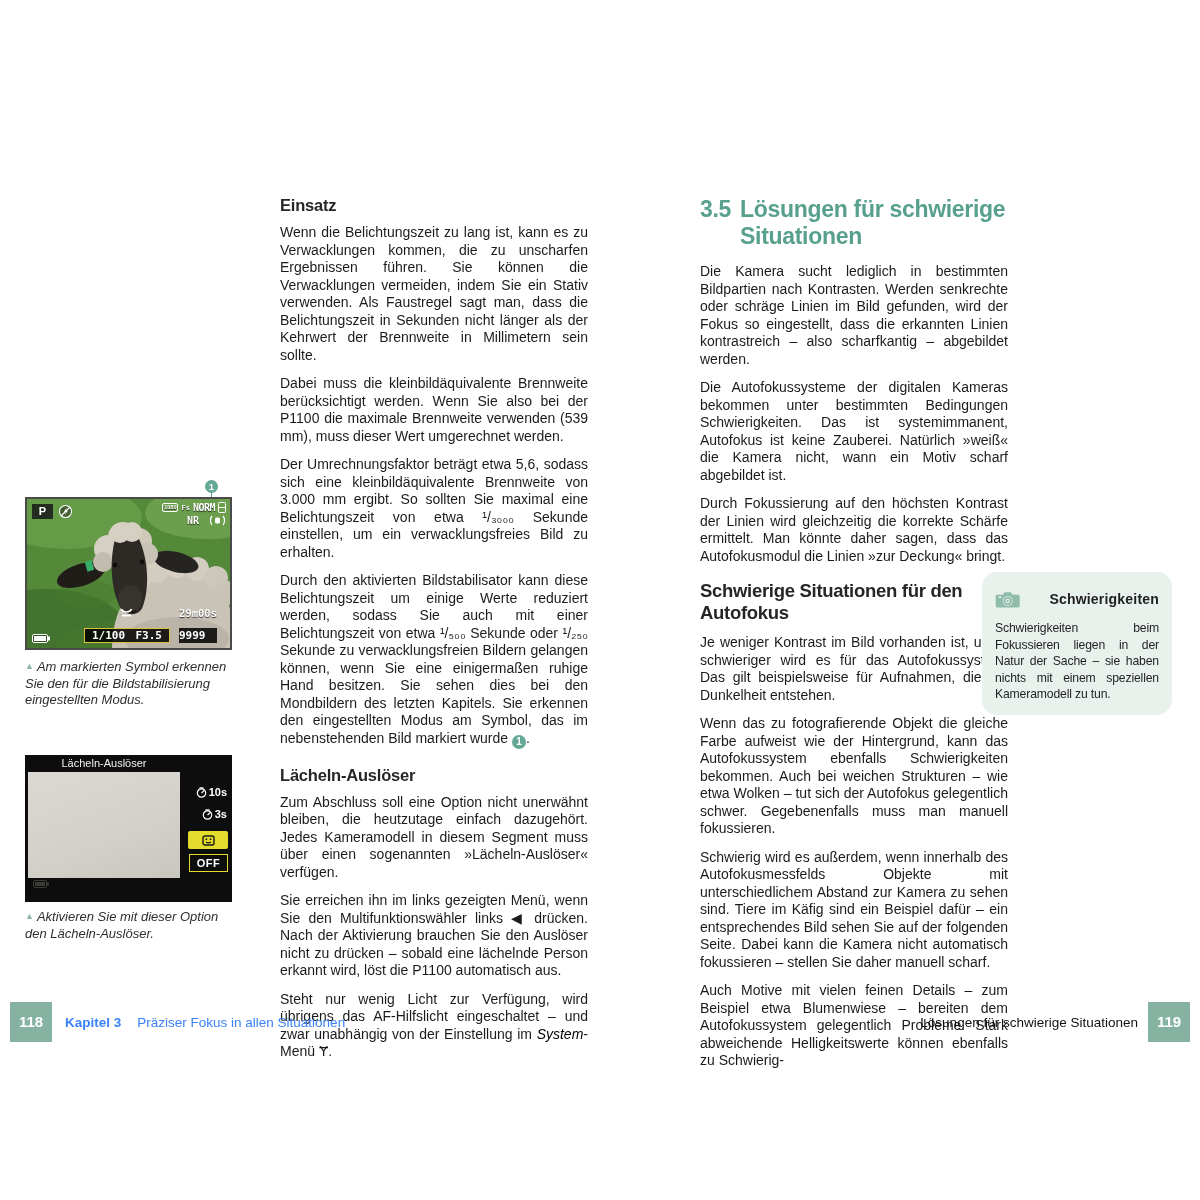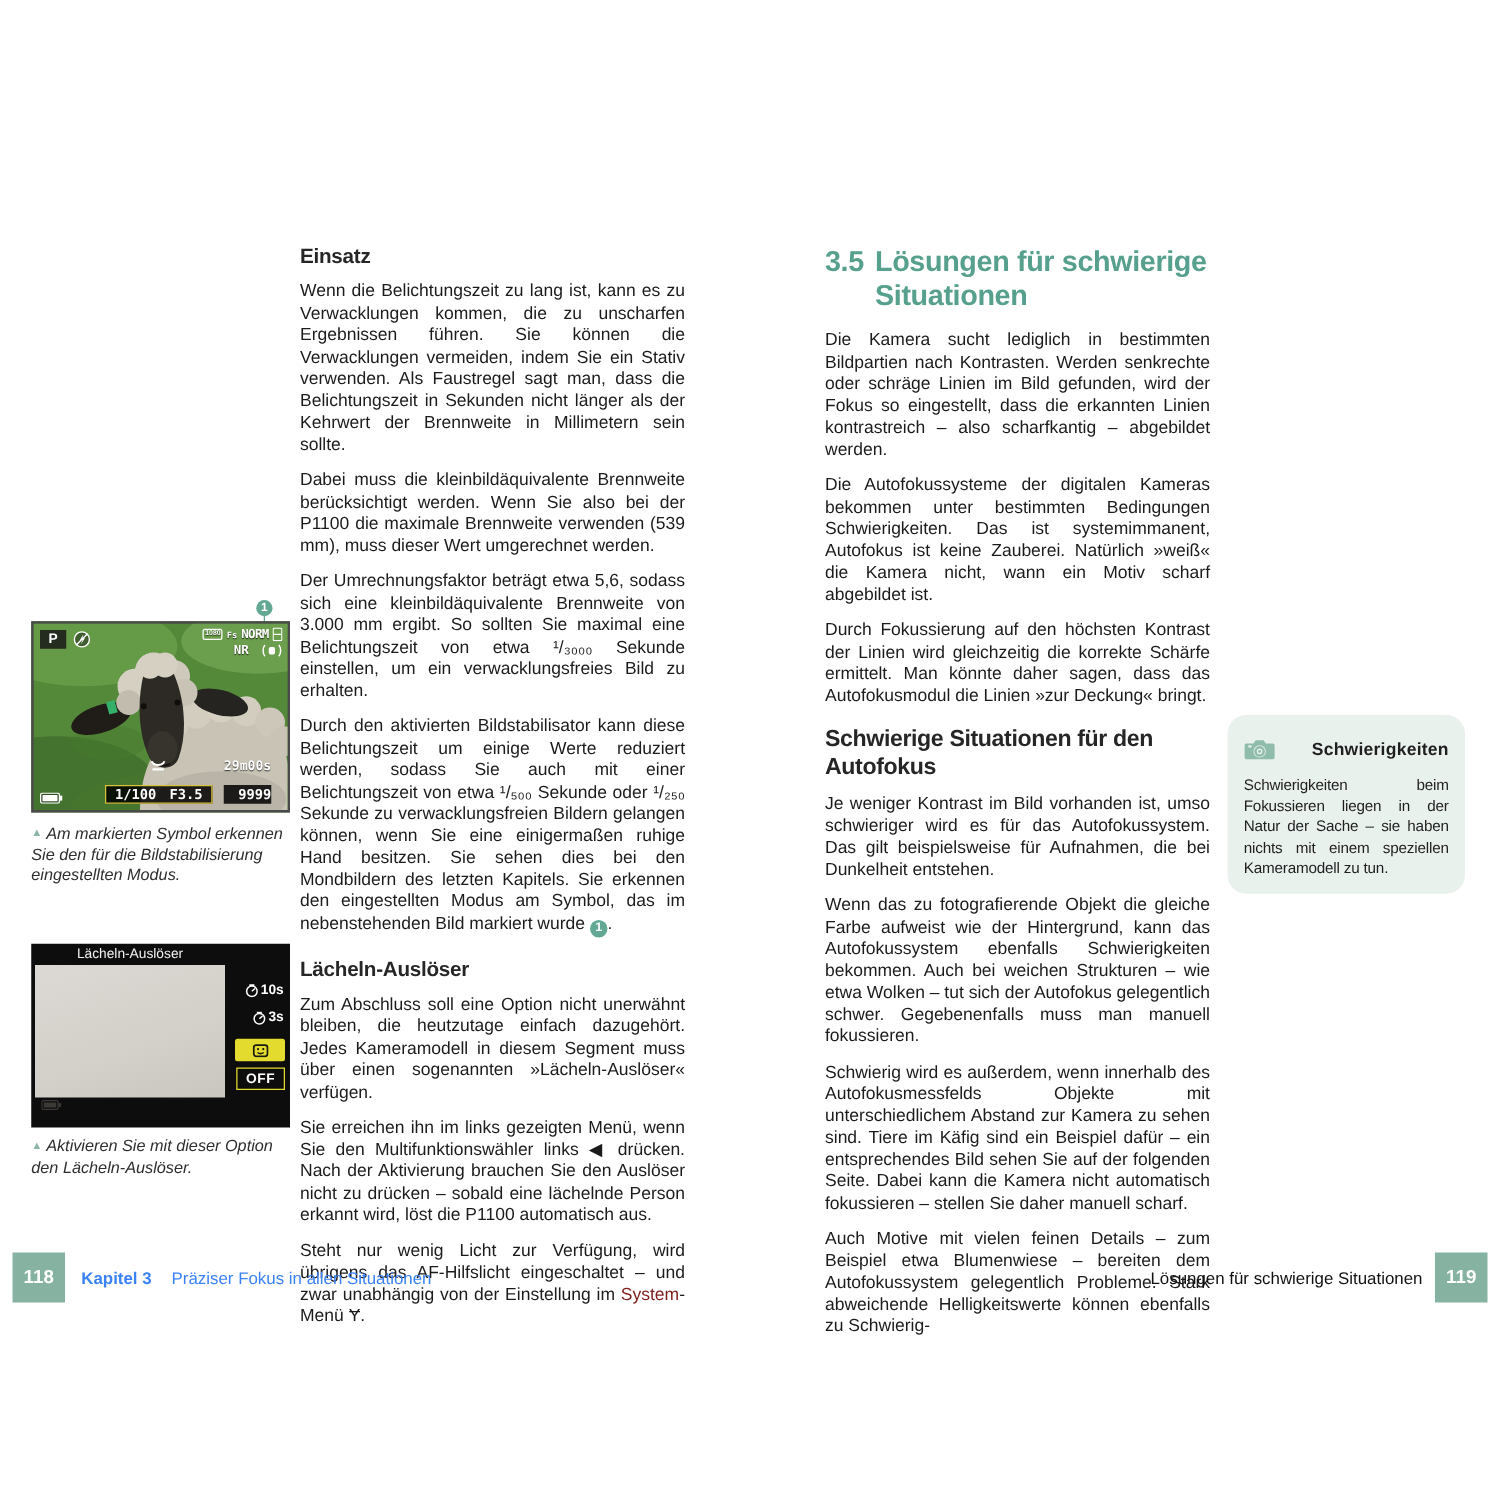--- a/index.html
+++ b/index.html
@@ -1,29 +1,29 @@
 <!DOCTYPE html>
 <html lang="de"><head>
 <meta charset="utf-8">
 <style>
   html,body{margin:0;padding:0;background:#fff;}
   .page{position:relative;width:1200px;height:1200px;background:#ffffff;
         font-family:"Liberation Sans",sans-serif;color:#1b1b1b;overflow:hidden;}
 
   
-  .col{position:absolute;width:308px;}
+  .col{position:absolute;width:308px;margin-left:40px;}
   #col-left{left:240px;top:196px;}
   #col-right{left:660px;top:196px;}
   .col p{margin:0 0 11px;text-align:justify;font-size:14px;line-height:17.5px;color:#1b1b1b;}
   h3.runhead{font-size:16.5px;font-weight:bold;color:#262626;margin:0 0 9px;letter-spacing:-.2px;}
   h3.runhead.spaced{margin-top:17px;}
   h3.subhead{font-size:18.5px;font-weight:bold;color:#262626;margin:15px 0 10px;letter-spacing:-.3px;}
   .sec-head{display:flex;color:#57a08d;font-weight:bold;font-size:23px;line-height:27px;margin:0 0 13px;letter-spacing:-.3px;}
   .sec-num{flex:none;width:40px;}
-  .sys{color:#7f1d1d;}
+  .sys{color:#000000;font-style:italic;}
   .inmark{display:inline-block;width:14px;height:14px;border-radius:50%;background:#62a894;
           color:#fff;font-size:10px;font-weight:bold;line-height:14px;text-align:center;
           vertical-align:-2px;font-style:normal;}
 
   
   figure{margin:0;padding:0;}
   .figcap{position:absolute;left:25px;width:206px;font-style:italic;font-size:13px;
           line-height:16.5px;color:#2e2e2e;text-align:left;}
   .figcap .tri{color:#8ab5a6;font-style:normal;font-size:9px;vertical-align:2px;margin-right:3px;}
 
@@ -47,21 +47,21 @@
   .norm-txt{font-size:10px;letter-spacing:-.5px;}
   .tr-row2{display:flex;align-items:center;justify-content:flex-end;gap:10px;margin-top:2px;}
   .nr-txt{font-size:10px;}
   .ov.batt1{left:5px;bottom:5px;}
   .ov.time{right:13px;bottom:29px;font-size:10.5px;}
   .ov.centericon{left:93px;bottom:27px;}
   .ov.expo{left:57px;bottom:5px;width:86px;height:15px;background:rgba(0,0,0,.85);
            border:1px solid #d8c23a;display:flex;justify-content:space-between;align-items:center;
            padding:0 7px;font-size:11px;box-sizing:border-box;text-shadow:none;}
   .ov.frames{right:13px;bottom:5px;width:38px;height:15px;background:rgba(0,0,0,.85);
-             font-size:11px;line-height:15px;text-align:right;text-shadow:none;}
+             font-size:11px;line-height:15px;text-align:left;text-shadow:none;}
 
   #fig2{position:absolute;left:25px;top:755px;width:207px;height:147px;background:#0d0d0d;}
   .f2title{position:absolute;left:0;top:2px;width:158px;text-align:center;color:#f2f2f2;font-size:11px;}
   .f2screen{position:absolute;left:3px;top:17px;width:152px;height:106px;
             background:linear-gradient(160deg,#dcd9d4 0%,#d3d0ca 60%,#c9c6c0 100%);}
   .f2batt{position:absolute;left:8px;bottom:14px;}
   .f2col{position:absolute;right:0;top:0;width:49px;height:147px;}
   .opt{position:absolute;right:5px;display:flex;align-items:center;gap:2px;color:#fff;
        font-weight:bold;font-size:11px;font-family:"Liberation Sans",sans-serif;}
   .opt.t10{top:31px;text-align:center;}

